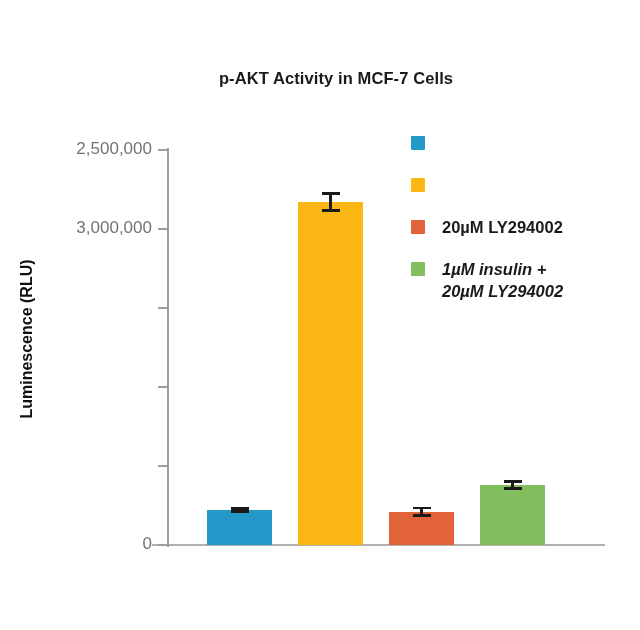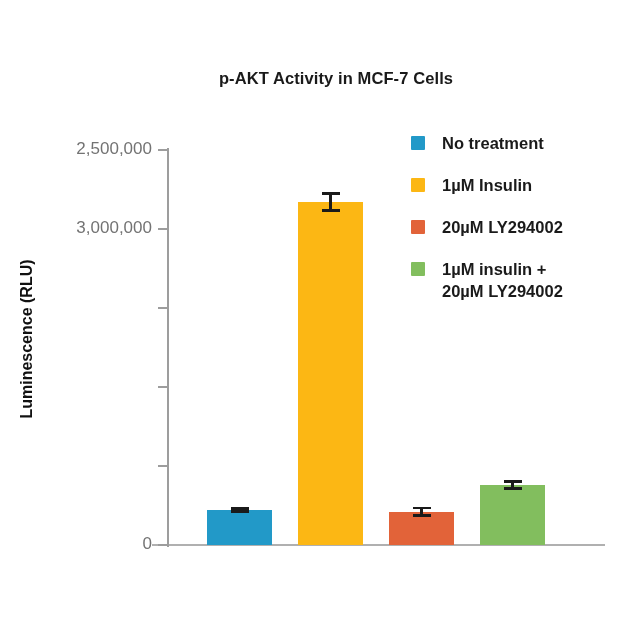--- a/index.html
+++ b/index.html
@@ -99,21 +99,21 @@
     left:411px;top:132px;
     width:229px;
   }
   .legend-row{
     position:relative;
     display:flex;
     align-items:flex-start;
     margin-bottom:20px;
     min-height:22px;
   }
-  .legend-row:last-child{margin-bottom:0;}
+  .legend-row:last-child{margin-bottom:0;font-style:italic;}
   .swatch{
     flex:0 0 auto;
     width:14px;height:14px;
     margin-top:4px;
     margin-right:17px;
     border-radius:1px;
   }
   .legend-text{
     font-size:16.5px;
     font-weight:600;
@@ -160,25 +160,23 @@
       <div class="errcap" style="left: 244.5px; top: 364.47px;"></div>
       <div class="bar" title="1µM insulin + 20µM LY294002: 380000" style="left: 312px; height: 60.04px; background: rgb(130, 190, 94);"></div>
       <div class="errbar" style="left: 343.3px; top: 331.484px; height: 6.952px;"></div>
       <div class="errcap" style="left: 335.5px; top: 330.184px;"></div>
       <div class="errcap" style="left: 335.5px; top: 337.136px;"></div>
     </div>
 
   <div class="legend" id="legend-layer">
       <div class="legend-row">
         <span class="swatch" style="background: rgb(34, 153, 200);"></span>
-        <span class="legend-text">No treatment</span>
       </div>
       <div class="legend-row">
         <span class="swatch" style="background: rgb(252, 183, 20);"></span>
-        <span class="legend-text">1µM Insulin</span>
       </div>
       <div class="legend-row">
         <span class="swatch" style="background: rgb(226, 99, 57);"></span>
         <span class="legend-text">20µM LY294002</span>
       </div>
       <div class="legend-row">
         <span class="swatch" style="background: rgb(130, 190, 94);"></span>
         <span class="legend-text">1µM insulin +
 20µM LY294002</span>
       </div>

